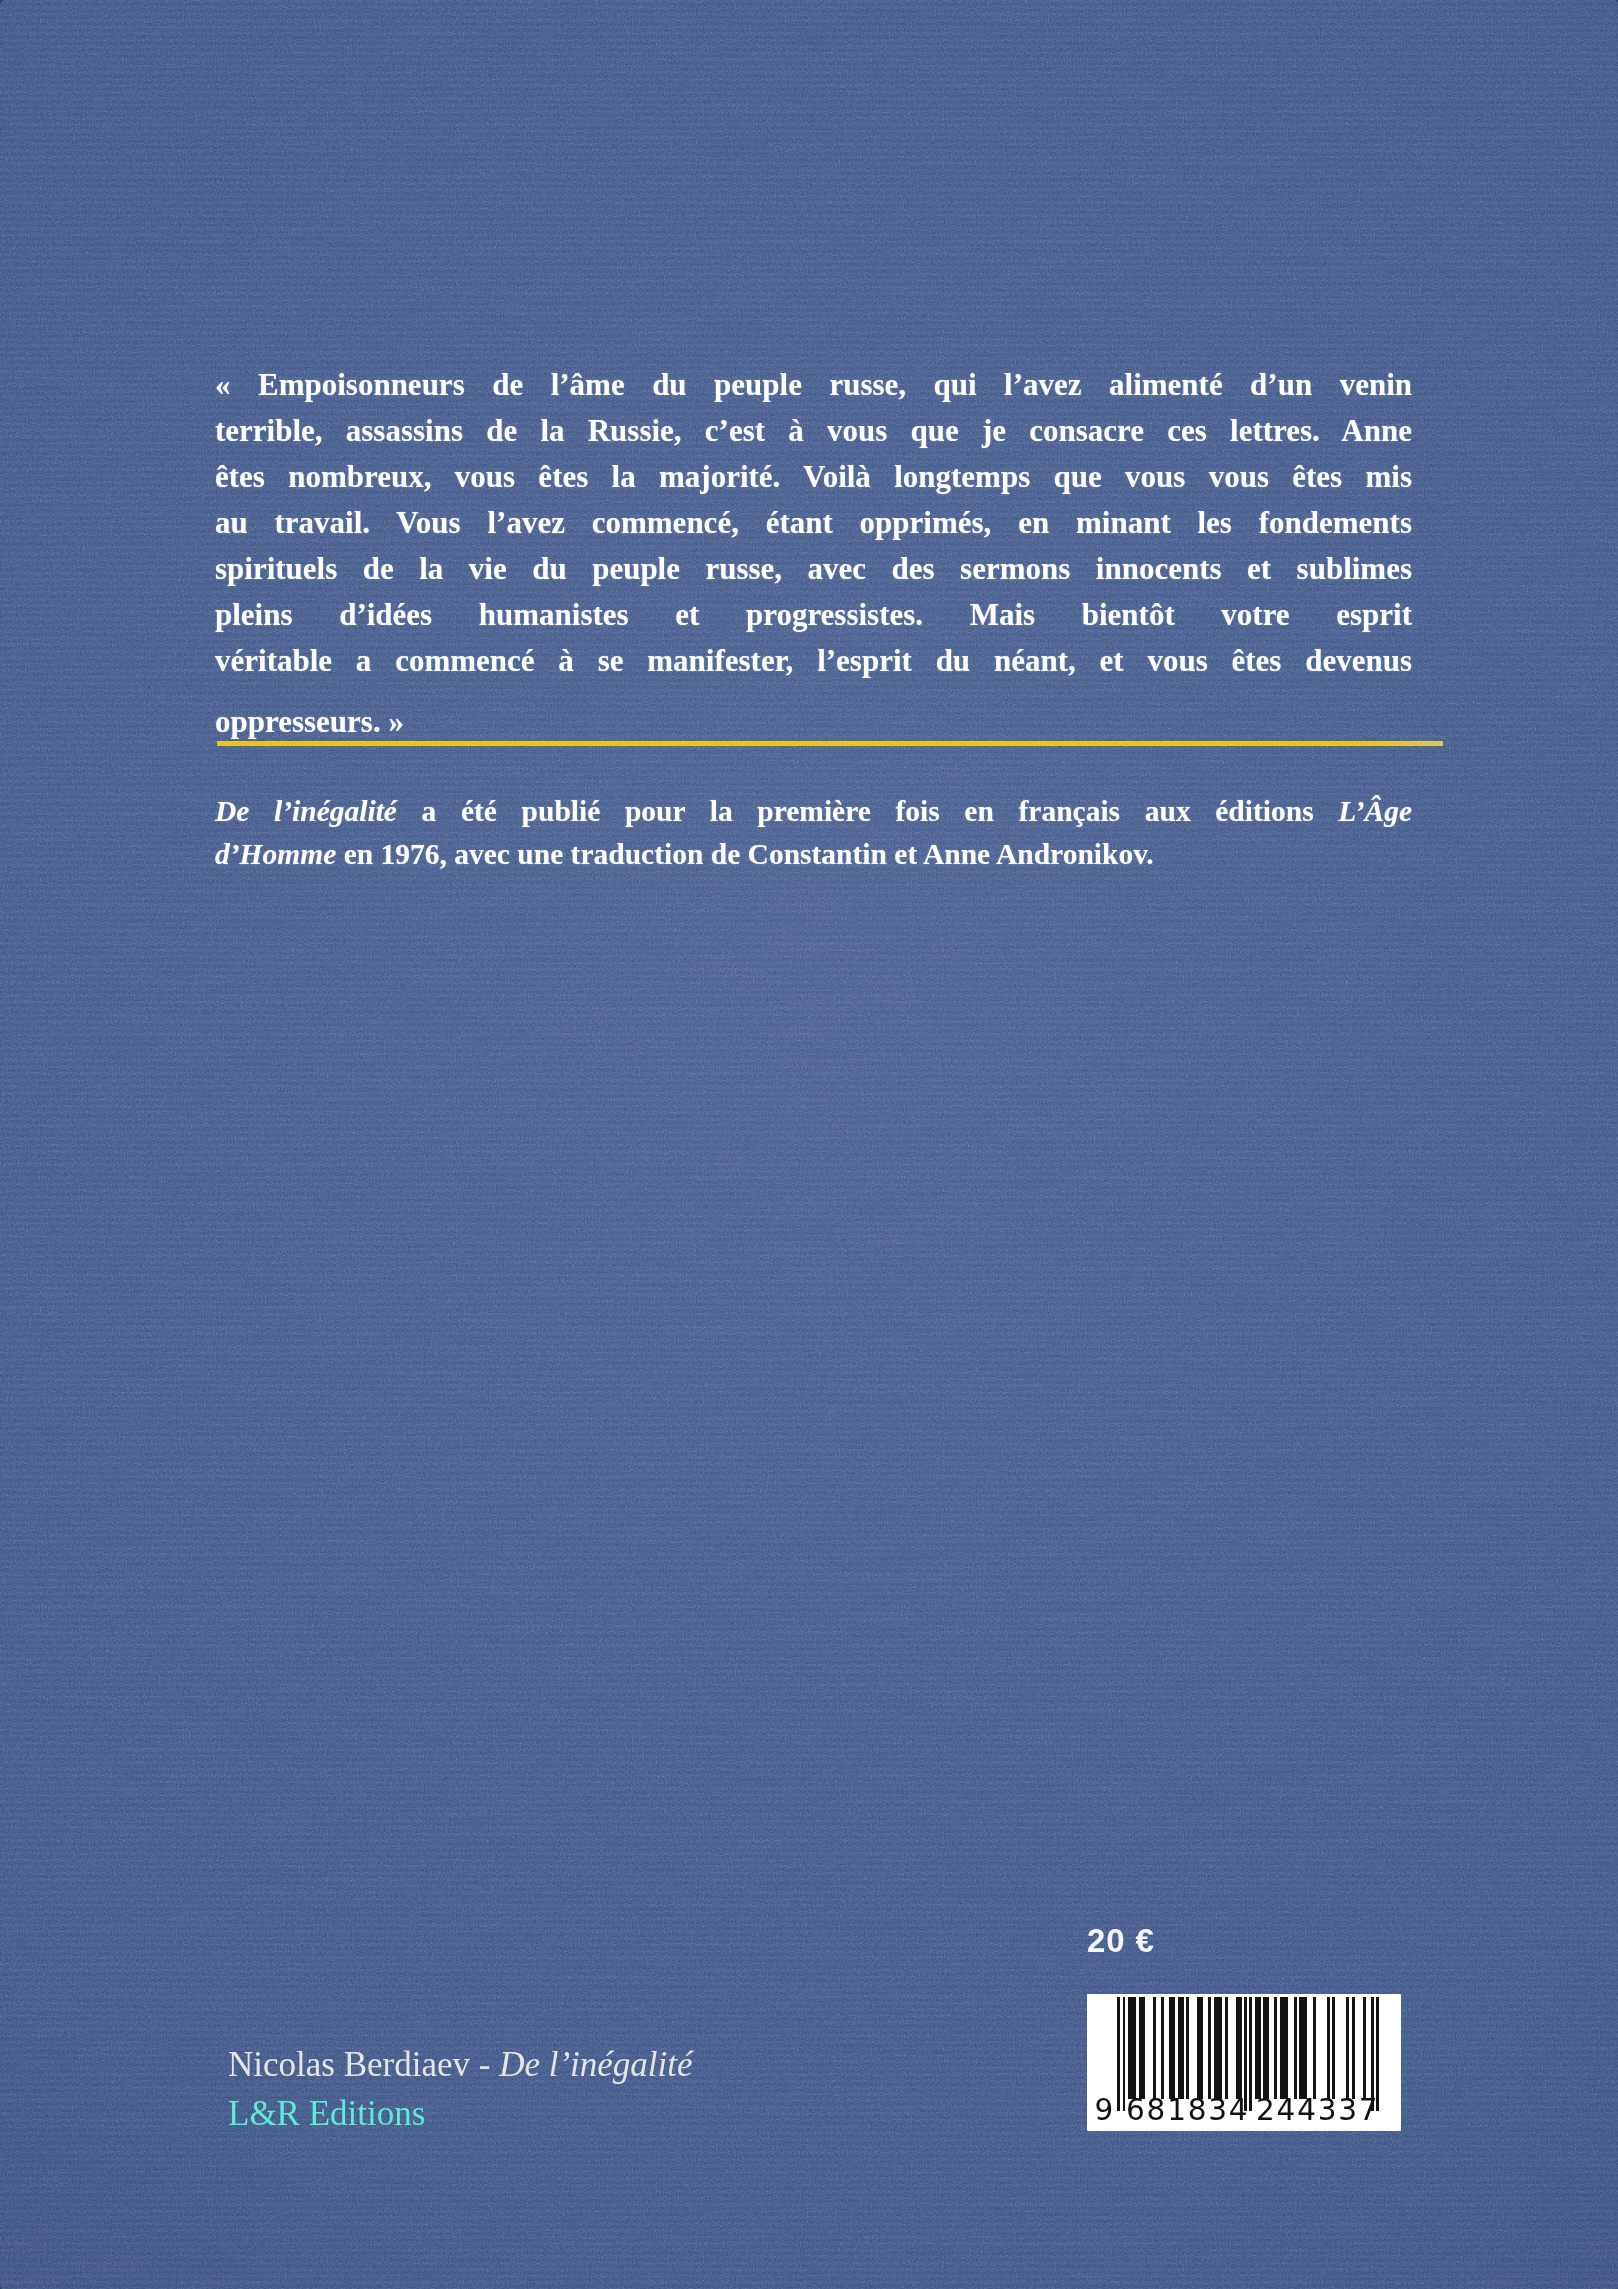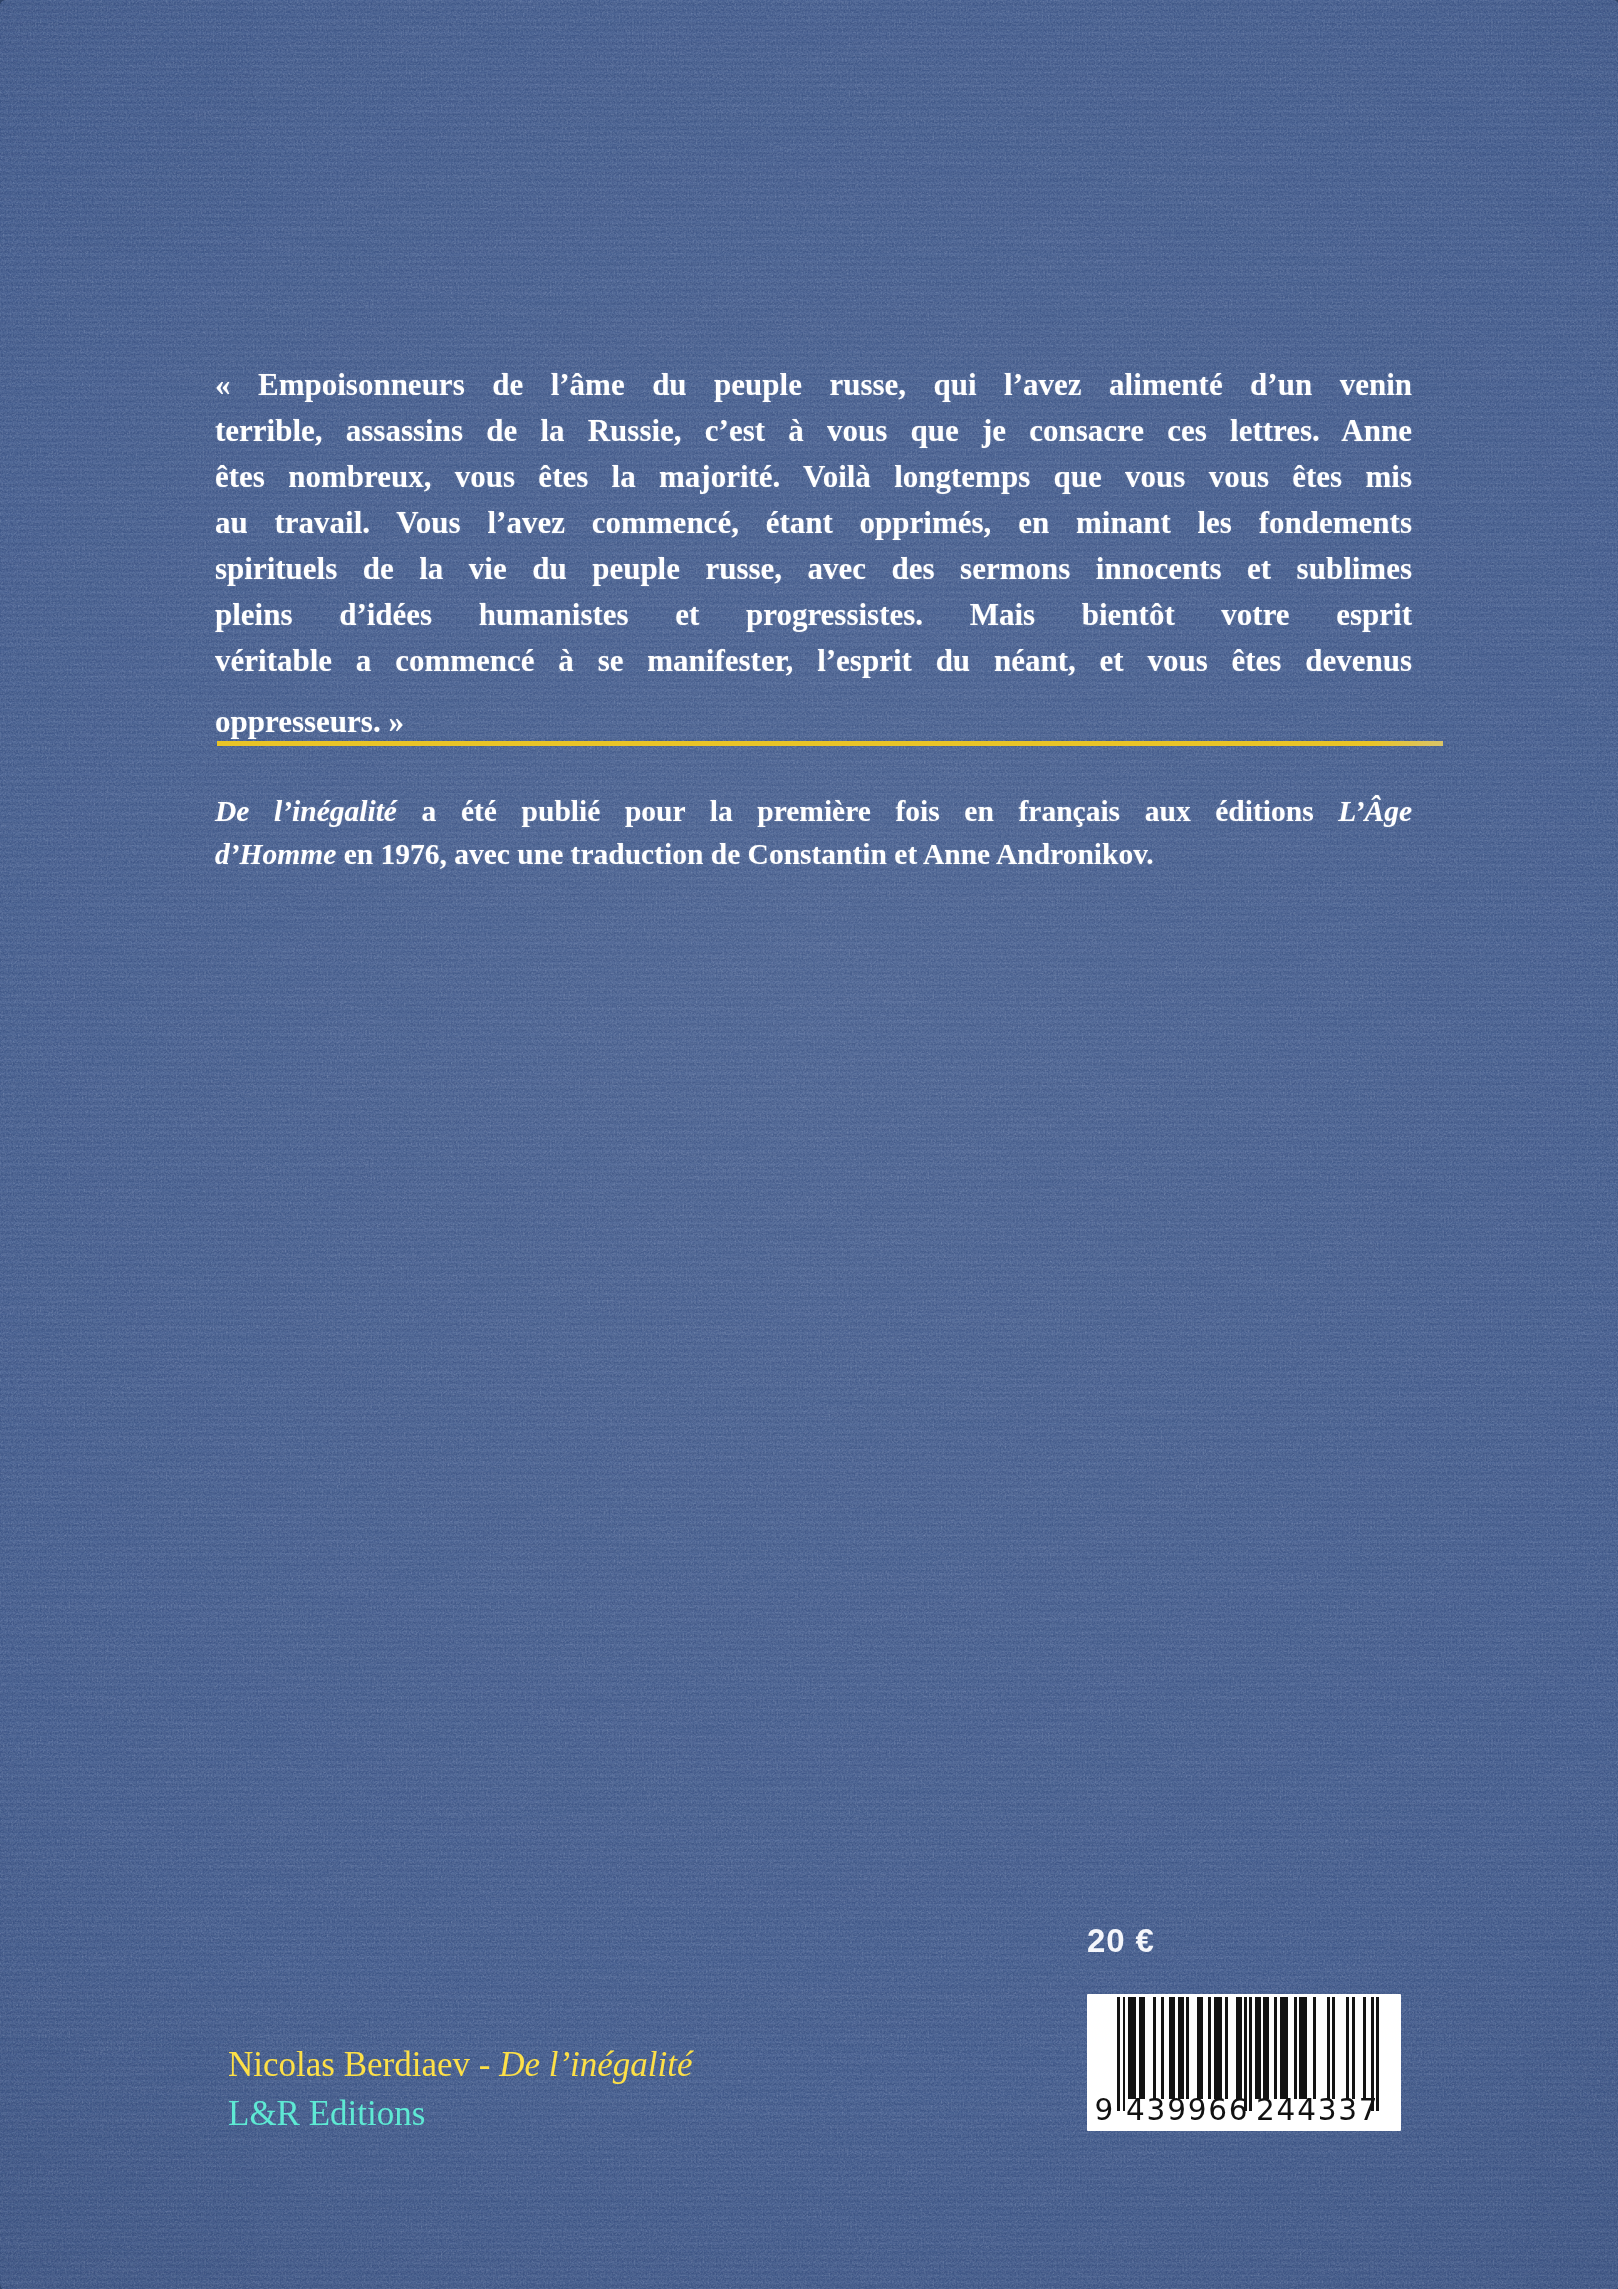--- a/index.html
+++ b/index.html
@@ -64,21 +64,21 @@
     position:absolute;
     font-family:"DejaVu Sans","Liberation Sans",sans-serif;
     font-size:29.5px;color:#111;line-height:1;bottom:5.5px;
   }
   .bc-first{left:7.4px;}
   .bc-g1{left:39px;width:122px;text-align:center;letter-spacing:1.8px;}
   .bc-g2{left:169px;width:116px;text-align:center;letter-spacing:1.8px;}
   
   .author-line{
     position:absolute;left:228px;top:2044px;
-    font-size:35px;line-height:1.2;color:#fde047;
+    font-size:35px;line-height:1.2;color:#e5e5e5;
   }
   .publisher-line{
     position:absolute;left:228px;top:2093px;
     font-size:35px;line-height:1.2;color:#5eead4;
   }
 </style>
 </head>
 <body>
 
 <div class="page">
@@ -145,21 +145,21 @@
         <div class="bar" style="left: 196px; width: 2.8px;"></div>
         <div class="bar" style="left: 210px; width: 2.8px;"></div>
         <div class="bar" style="left: 215px; width: 2.8px;"></div>
         <div class="bar" style="left: 229px; width: 2.8px;"></div>
         <div class="bar" style="left: 235px; width: 2.8px;"></div>
         <div class="bar" style="left: 246px; width: 2.8px;"></div>
         <div class="bar tall" style="left: 254px; width: 2.8px;"></div>
         <div class="bar tall" style="left: 259px; width: 2.8px;"></div>
       </div>
     <div class="bc-digit bc-first">9</div>
-    <div class="bc-digit bc-g1">439966</div>
+    <div class="bc-digit bc-g1">681834</div>
     <div class="bc-digit bc-g2">244337</div>
   </div>
 
   <div class="author-line" id="authorLine"><span>Nicolas Berdiaev - </span><span class="it">De l’inégalité</span></div>
   <div class="publisher-line">L&amp;R Editions</div>
 
 </div>
 
 
 </body></html>

